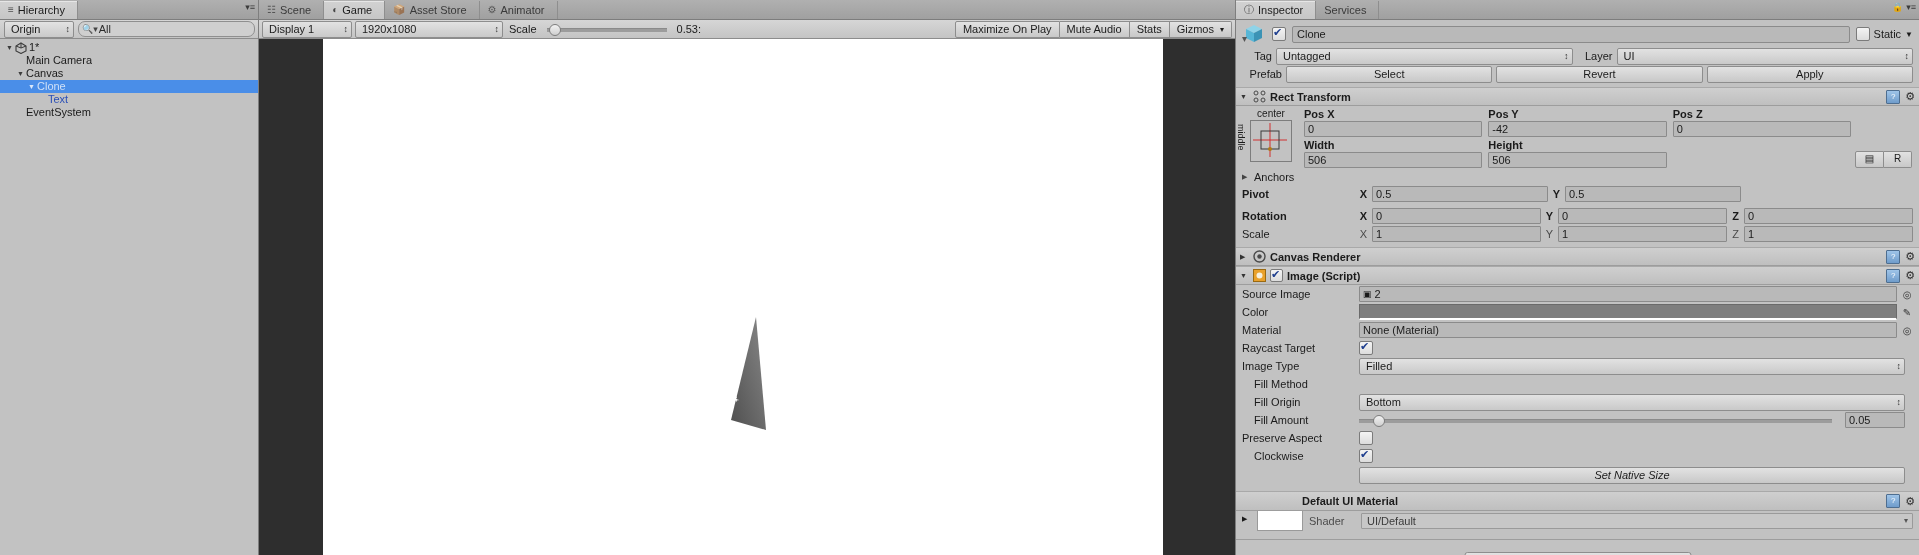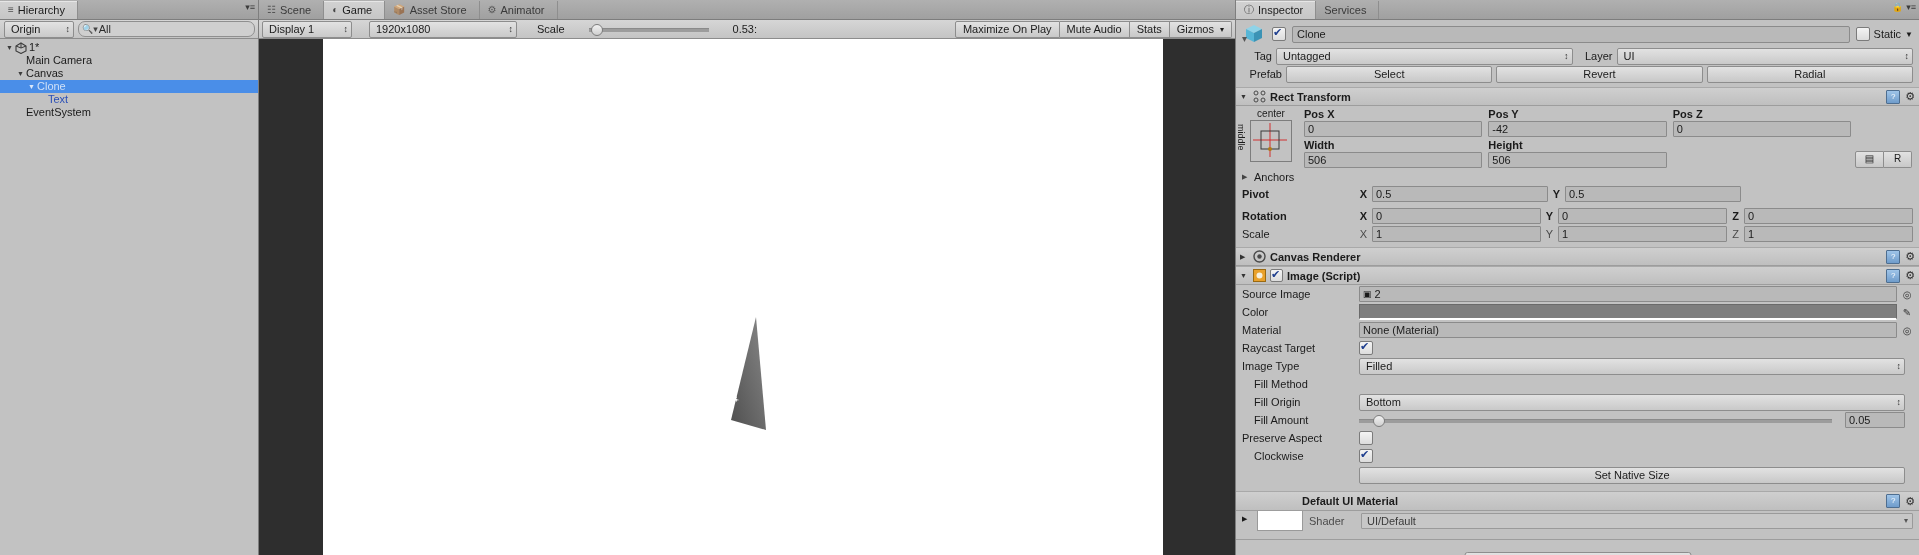--- a/index.html
+++ b/index.html
@@ -38,21 +38,21 @@
     box-shadow: inset 0 1px 0 #e6e6e6;
   }
   .tab .tabicon { font-size: 10px; opacity: .75; }
 
   .toolbar {
     height: 18px;
     background: linear-gradient(to bottom,#d6d6d6,#c4c4c4);
     border-bottom: 1px solid #8c8c8c;
     display: flex; align-items: center;
     padding: 0 3px;
-    gap: 17px;
+    gap: 3px;
   }
 
   .btn {
     height: 15px; line-height: 15px;
     background: linear-gradient(to bottom,#e2e2e2,#c8c8c8);
     border: 1px solid #8d8d8d;
     border-radius: 2px;
     padding: 0 7px;
     font-size: 11px;
     color: #1b1b1b;
@@ -328,21 +328,21 @@
   .uslider .knob {
     position: absolute; top: 2px; width: 10px; height: 10px;
     border-radius: 50%;
     background: linear-gradient(to bottom,#f2f2f2,#cfcfcf);
     border: 1px solid #7d7d7d;
   }
   .wide-btn {
     height: 15px; line-height: 14px;
     background: linear-gradient(to bottom,#e2e2e2,#c8c8c8);
     border: 1px solid #8d8d8d; border-radius: 2px;
-    font-size: 11px; text-align: center;
+    font-size: 11px; text-align: center; font-style: italic;
   }
   .mat-preview {
     width: 44px; height: 36px; background: #fff;
     border: 1px solid #9a9a9a; flex: none;
   }
   .shader-popup {
     height: 14px; line-height: 13px;
     background: #c7c7c7; border: 1px solid #9a9a9a;
     border-radius: 1px; padding: 0 14px 0 5px;
     font-size: 11px; color: #3b3b3b;
@@ -542,21 +542,21 @@
 
       <div class="row">
         <span class="lbl" style="width:40px;text-align:right">Prefab</span>
         <div class="btn" style="flex:1">
           <span>Select</span>
         </div>
         <div class="btn" style="flex:1">
           <span>Revert</span>
         </div>
         <div class="btn" style="flex:1">
-          <span>Radial</span>
+          <span>Apply</span>
         </div>
       </div>
 
       <div class="comp-header" style="margin-top:4px">
         <span class="foldout">▼</span>
         <span class="comp-icon">
           <svg width="13" height="13" viewBox="0 0 13 13">
             <circle cx="3" cy="3" r="2" fill="none" stroke="#4a4a4a"></circle>
             <circle cx="10" cy="3" r="2" fill="none" stroke="#4a4a4a"></circle>
             <circle cx="3" cy="10" r="2" fill="none" stroke="#4a4a4a"></circle>

